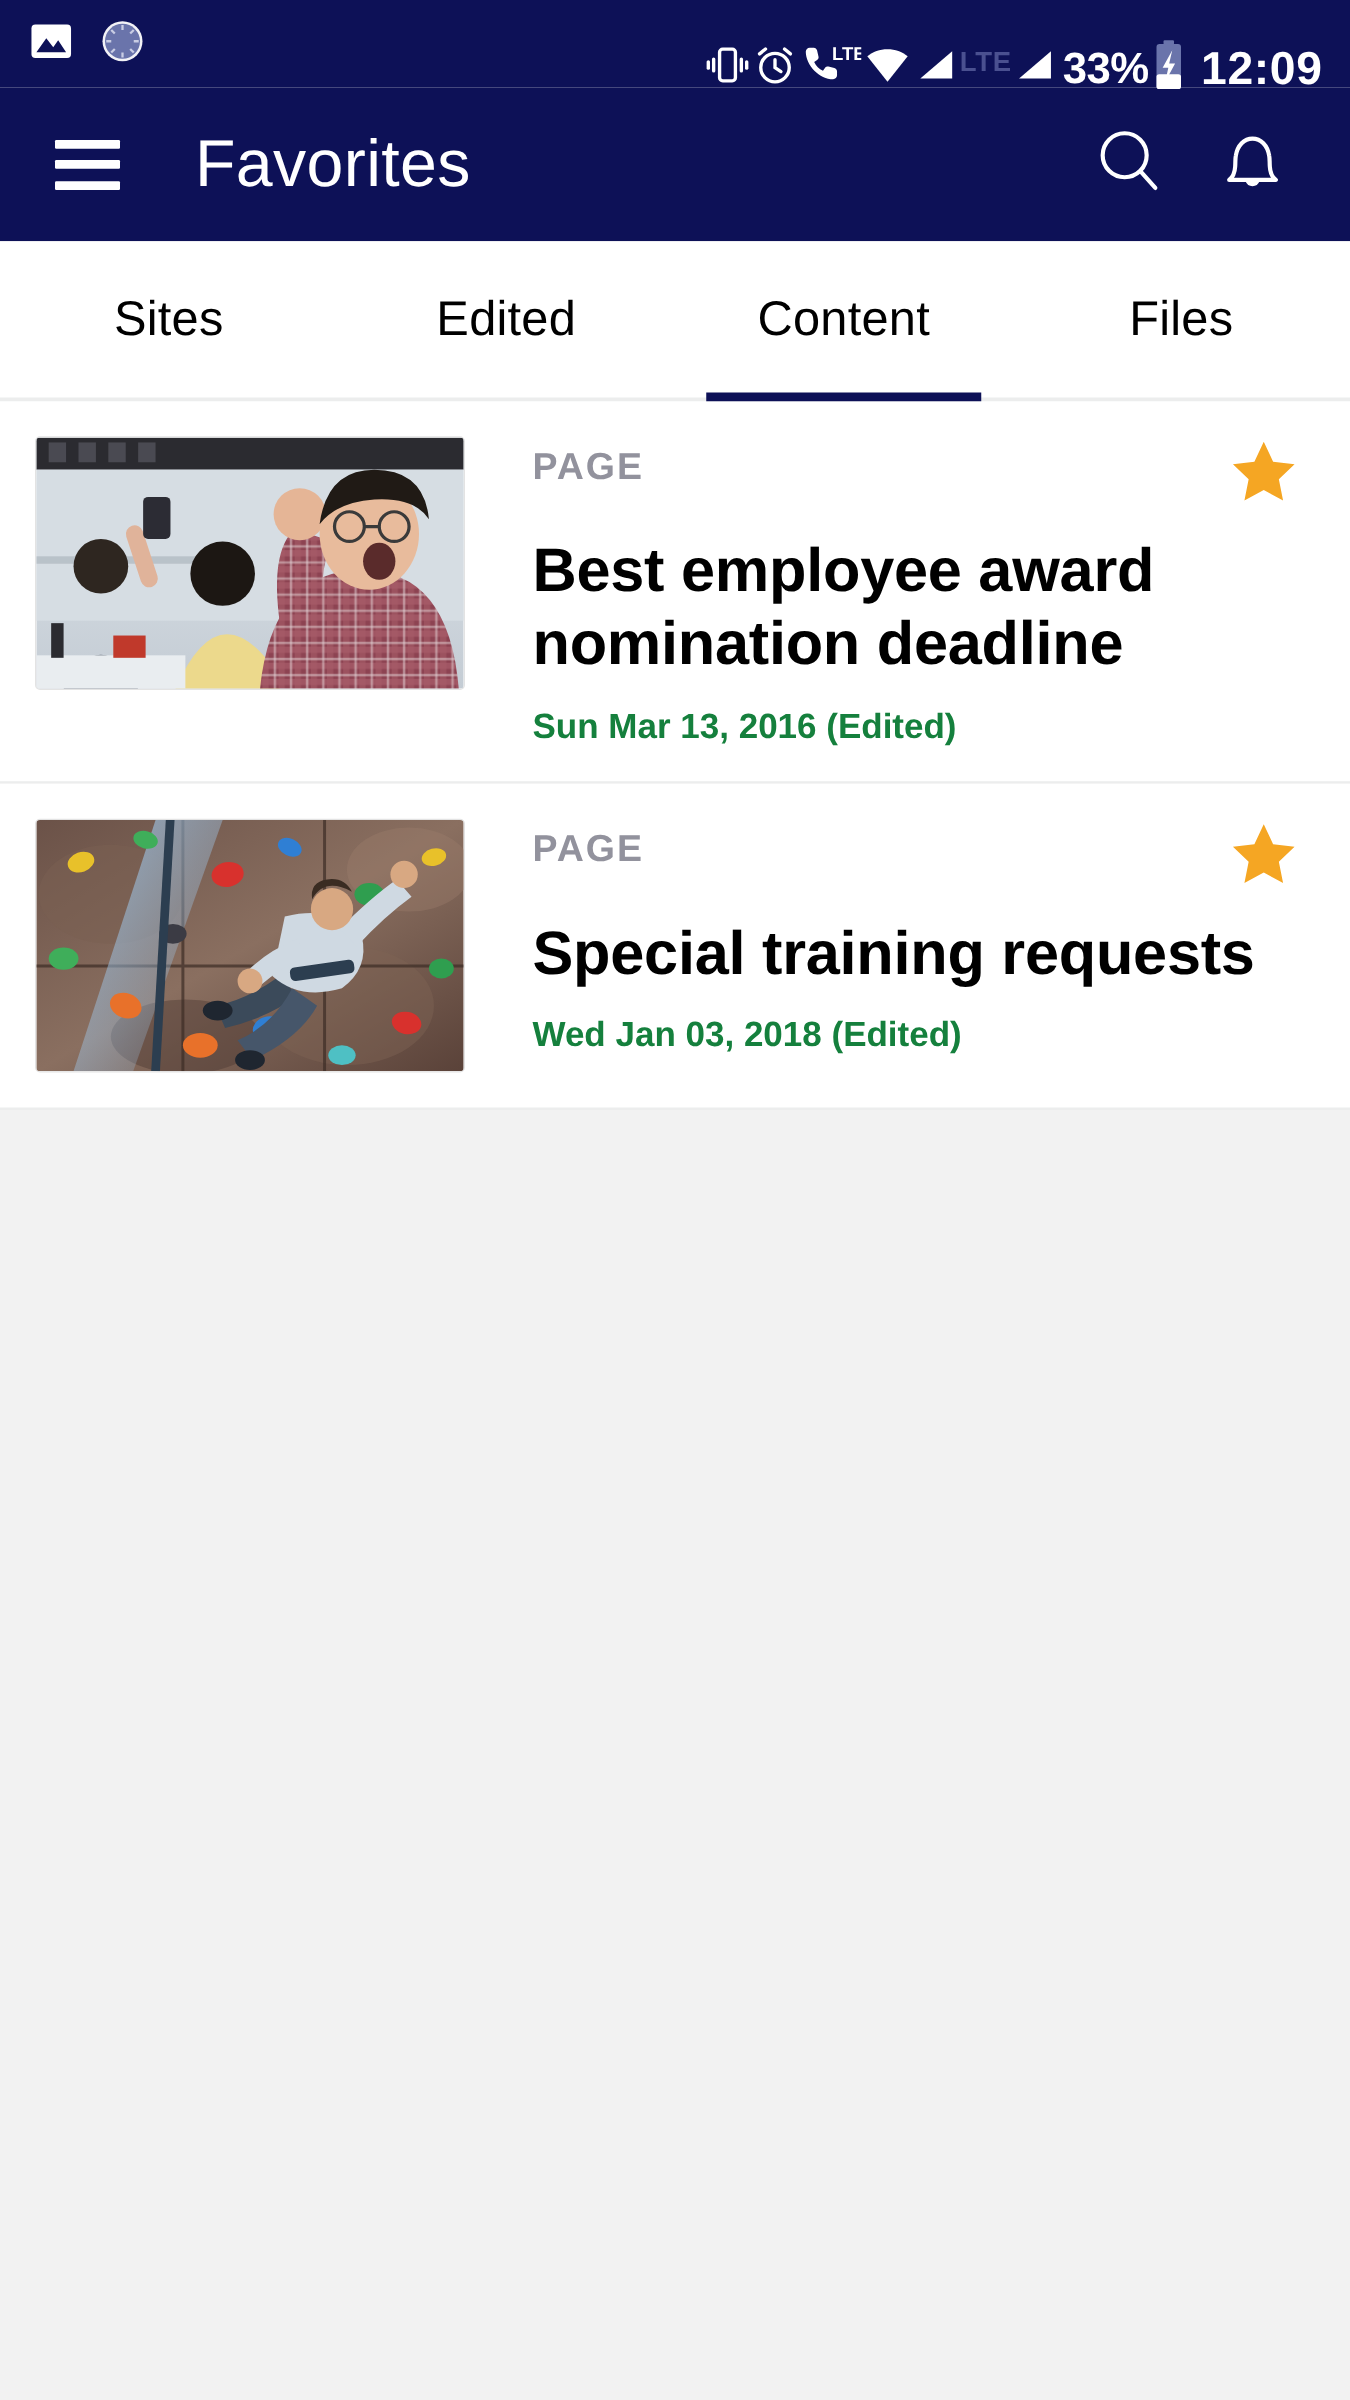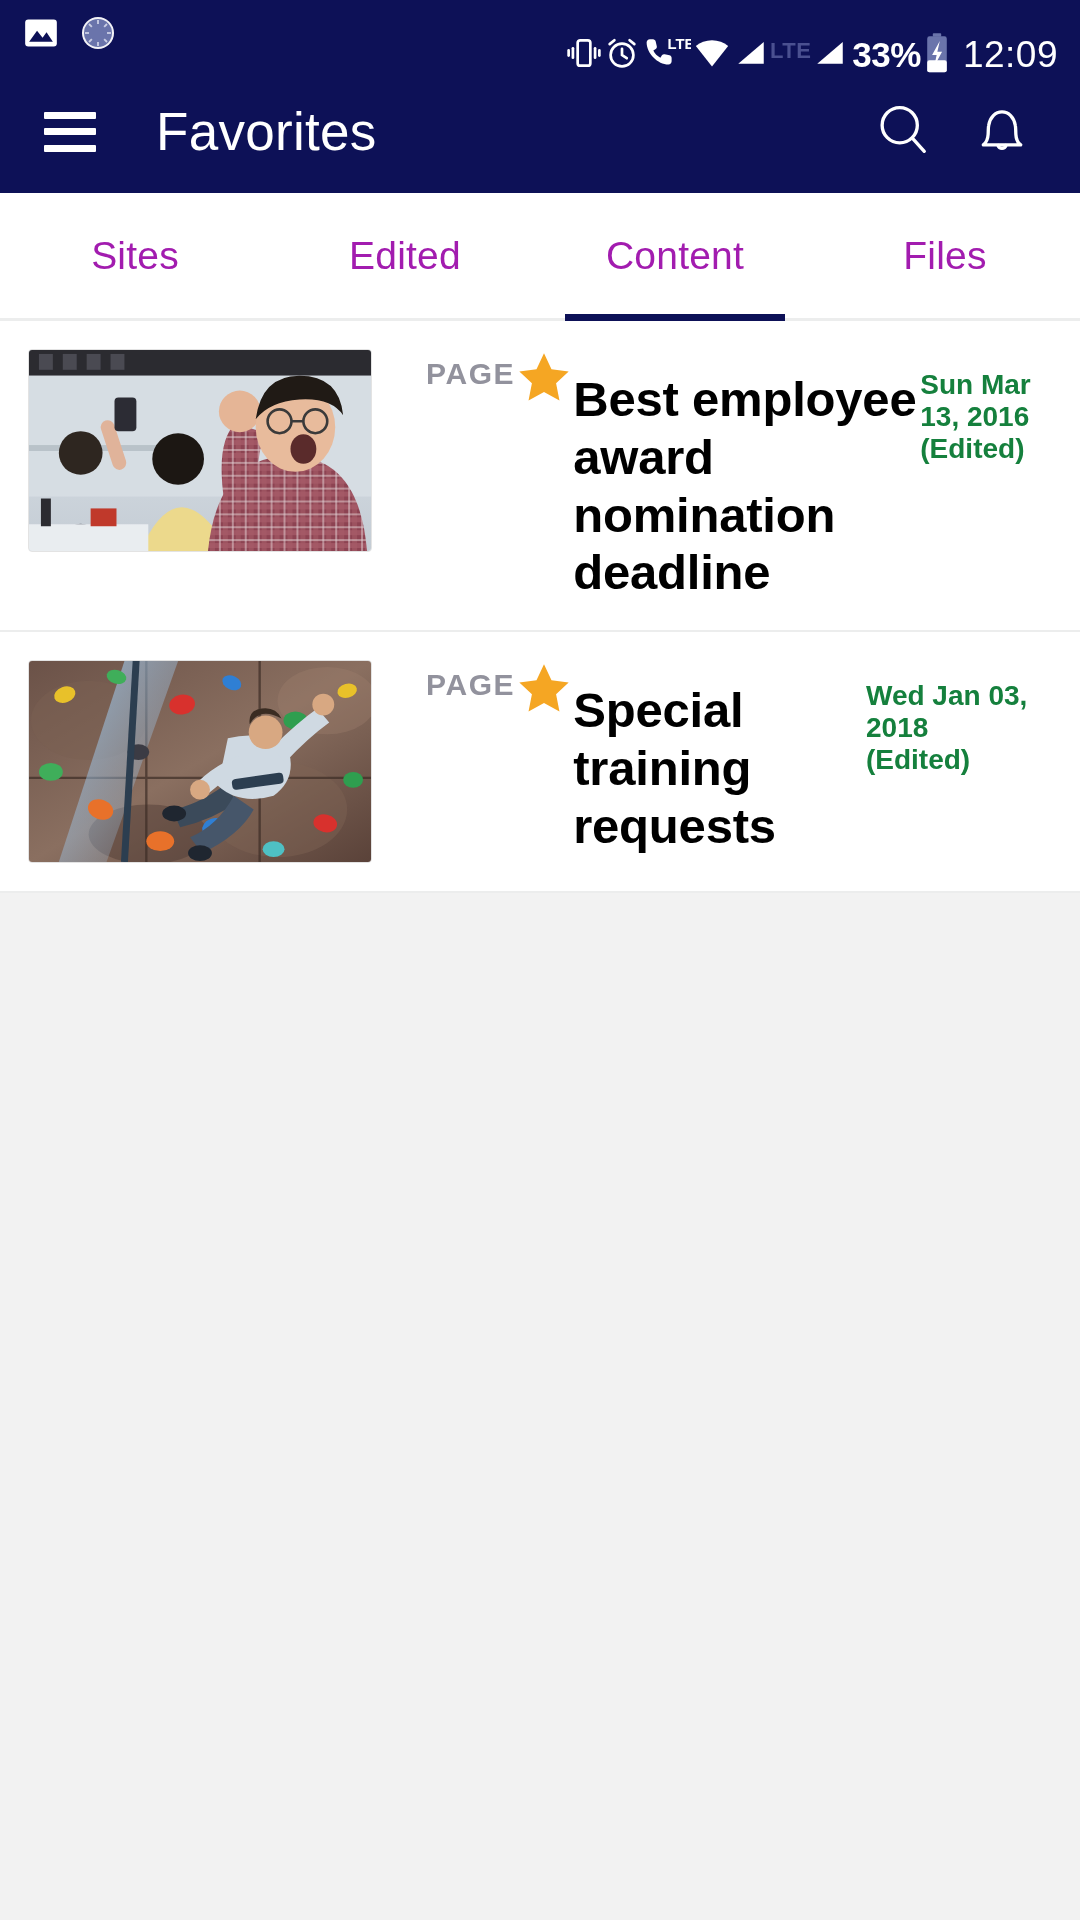--- a/index.html
+++ b/index.html
@@ -21,21 +21,21 @@
   .status-left{ display:flex; align-items:center; gap:18px; }
   .status-right{ display:flex; align-items:center; margin-left:auto;margin-top:39px; }
 
   .ico{ display:block; }
 
   .battery-pct{
     font-size:35px; font-weight:bold; letter-spacing:-.5px;
     margin-left:4px; margin-right:2px;
   }
   .clock{
-    font-size:37px; font-weight:normal; letter-spacing:.5px;
+    font-size:37px; font-weight:bold; letter-spacing:.5px;
     margin-left:12px;
   }
   .lte-dim{
     font-size:22px; font-weight:bold; color:#4a5090;
     letter-spacing:.5px; margin:0 1px; align-self:flex-start;
     margin-top:6px;
   }
 
   
   .app-bar{
@@ -62,21 +62,21 @@
     background:#ffffff;
     display:flex; align-items:stretch;
     border-bottom:3px solid #eceded;
     position:relative;
   }
   .tab{
     flex:1; display:flex; align-items:center; justify-content:center;
     position:relative; cursor:pointer;
   }
   .tab-label{
-    font-size:39px; color:#a21caf; font-weight:400; letter-spacing:.2px;
+    font-size:39px; color:#000000; font-weight:400; letter-spacing:.2px;
   }
   .tab.active .tab-indicator{
     position:absolute; left:50%; transform:translateX(-50%);
     bottom:-3px; width:220px; height:7px; background:#0d1157;
   }
 
   
   .content-area{ width:100%; background:#ffffff; }
   .list-item{
     display:flex; align-items:flex-start;
@@ -87,21 +87,21 @@
   }
   .thumb{
     width:344px; height:203px; flex:none;
     border-radius:4px; overflow:hidden;
     border:1px solid #e3e3e3;
     position:relative;
   }
   .thumb svg{ display:block; width:100%; height:100%; }
   .item-body{
     flex:1; padding-left:54px; padding-right:10px;
-    display:flex; flex-direction:row;
+    display:flex; flex-direction:column;
   }
   .item-head{ display:flex; align-items:flex-start; }
   .item-kicker{
     font-size:30px; color:#92929d; font-weight:bold;
     letter-spacing:1.6px; padding-top:8px;
   }
   .star-btn{ margin-left:auto; cursor:pointer; line-height:0; padding-top:0; }
   .item-title{
     font-size:49px; font-weight:bold; color:#000000;
     line-height:1.18; margin-top:22px; letter-spacing:-.2px;

